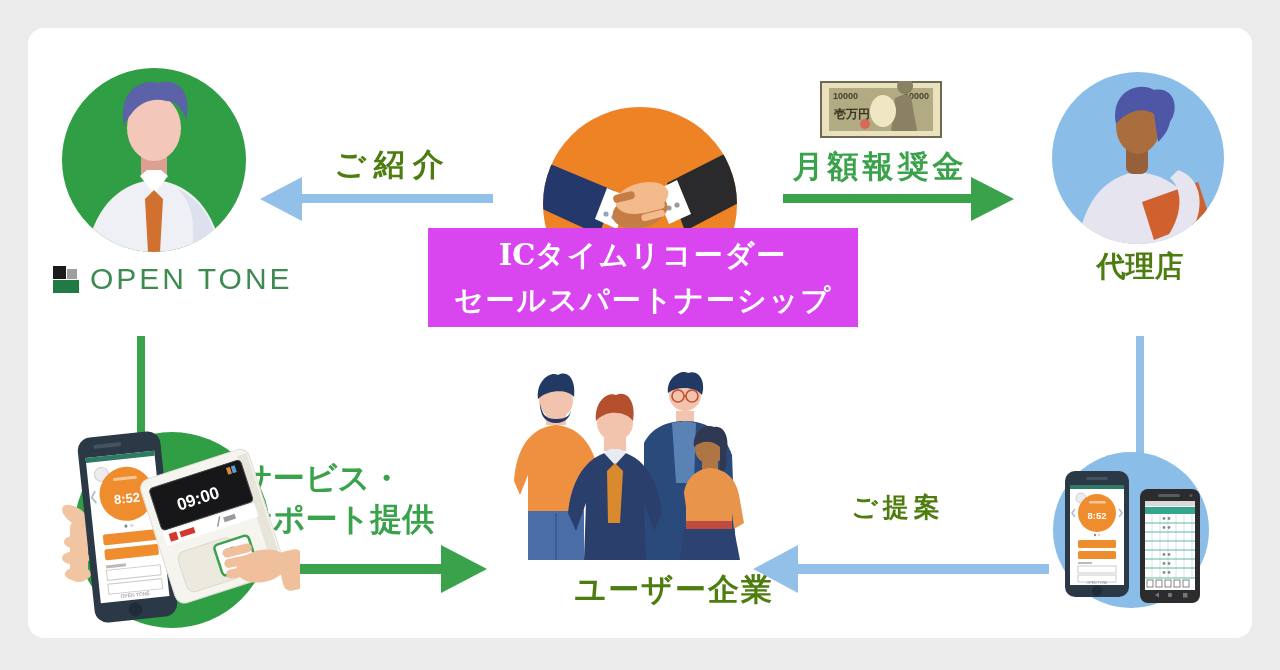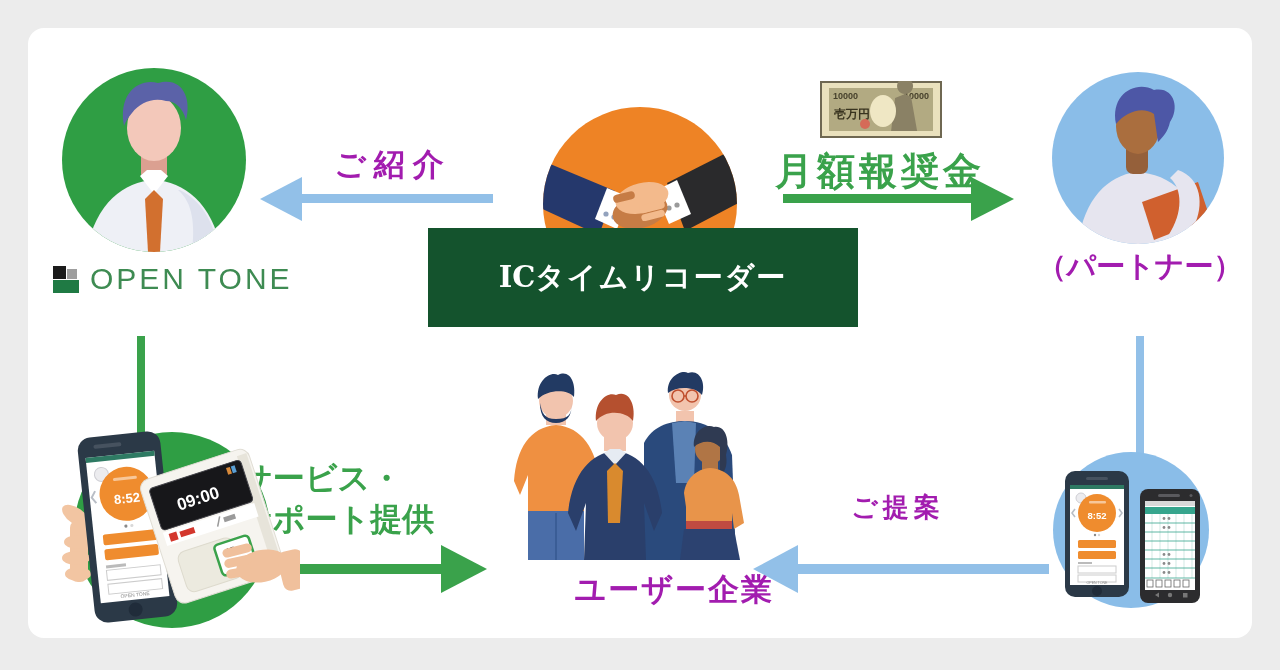--- a/index.html
+++ b/index.html
@@ -12,31 +12,31 @@
   #panel{
     left:28px;top:28px;width:1224px;height:610px;
     background:#ffffff;border-radius:16px;
   }
   
   .vline{width:8px;}
   #connector-left{left:137px;top:336px;height:122px;background:#3aa24b;}
   #connector-right{left:1136px;top:336px;height:124px;background:#92c0e8;}
   
   .lbl{font-weight:800;text-align:center;white-space:nowrap;}
-  .blue{color:#a21caf;}
+  .blue{color:#4d7c0f;}
   .green{color:#3aa24b;}
   #label-referral{left:288px;top:144px;width:210px;font-size:31px;letter-spacing:8px;}
-  #label-reward{left:770px;top:146px;width:220px;font-size:38px;letter-spacing:4px;}
+  #label-reward{left:770px;top:146px;width:220px;font-size:31px;letter-spacing:4px;}
   #label-partner{left:1030px;top:247px;width:220px;font-size:29px;line-height:38px;}
   #label-users{left:514px;top:569px;width:260px;font-size:31px;letter-spacing:2px;text-align:right;}
   #label-proposal{left:798px;top:490px;width:200px;font-size:26px;letter-spacing:5px;}
   #label-service{left:240px;top:458px;font-size:32px;line-height:41px;text-align:left;}
   
   #banner{
-    left:428px;top:228px;width:430px;height:99px;background:#14532d;
+    left:428px;top:228px;width:430px;height:99px;background:#d946ef;
     color:#ffffff;text-align:center;font-weight:800;font-size:29px;
     letter-spacing:2px;line-height:37px;
     display:flex;flex-direction:column;justify-content:center;gap:8px;
   }
   #banner .serif{font-family:"DejaVu Serif","Liberation Serif",serif;letter-spacing:0;}
   
   #logo-opentone{left:53px;top:262px;display:flex;align-items:center;gap:10px;}
   #logo-opentone .logo-text{
     color:#3e8b52;font-size:30px;font-weight:400;letter-spacing:3px;white-space:nowrap;
   }
@@ -119,41 +119,42 @@
     <ellipse cx="97" cy="104" rx="28" ry="17" fill="#c67c45" transform="rotate(-14 97 104)"></ellipse>
     <ellipse cx="99" cy="91" rx="27" ry="15" fill="#f3ba8c" transform="rotate(-14 99 91)"></ellipse>
     <rect x="96" y="96" width="26" height="8" rx="4" fill="#f3ba8c" transform="rotate(-14 109 100)"></rect>
     <rect x="98" y="105" width="24" height="7" rx="3.5" fill="#f3ba8c" transform="rotate(-14 110 108)"></rect>
     <rect x="70" y="86" width="22" height="8" rx="4" fill="#c67c45" transform="rotate(-14 81 90)"></rect>
   </g>
 </svg>
 
 <div id="banner" class="abs">
   <div><span class="serif">IC</span><span>タイムリコーダー</span></div>
+  <div>セールスパートナーシップ</div>
 </div>
 
 <svg class="abs" style="left:1052px;top:72px;" width="172" height="172" viewBox="0 0 172 172">
   <defs>
       <clipPath id="clipP">
         <circle cx="86" cy="86" r="86"></circle>
       </clipPath>
     </defs>
   <circle cx="86" cy="86" r="86" fill="#8abde8"></circle>
   <g clip-path="url(#clipP)">
     <path d="M26,172 C32,126 56,104 84,100 C120,102 144,124 152,172 Z" fill="#e6e5ef"></path>
     <polygon points="90,130 146,110 158,146 102,168" fill="#d0602e"></polygon>
     <path d="M126,98 C150,106 152,134 142,154 L116,164 C132,140 130,116 118,106 Z" fill="#e6e5ef"></path>
     <rect x="74" y="70" width="22" height="32" rx="7" fill="#95603a"></rect>
     <ellipse cx="86" cy="54" rx="22" ry="28" fill="#aa6e3e"></ellipse>
     <path d="M64,52 C58,22 84,8 102,18 C122,14 128,36 118,50 C116,60 110,66 106,70 L102,42 C90,34 74,40 64,52 Z" fill="#4d57a6"></path>
   </g>
 </svg>
 
 <div id="label-partner" class="abs lbl blue">
-  <div>（パートナー）</div>
+  <div>代理店</div>
 </div>
 
 <svg class="abs" style="left:228px;top:544px;" width="260" height="50" viewBox="0 0 260 50">
   <rect x="0" y="20" width="213" height="10" fill="#3aa24b"></rect>
   <polygon points="213,1 259,25 213,49" fill="#3aa24b"></polygon>
 </svg>
 <div id="label-service" class="abs lbl green">
   <div>サービス・</div>
   <div>サポート提供</div>
 </div>

